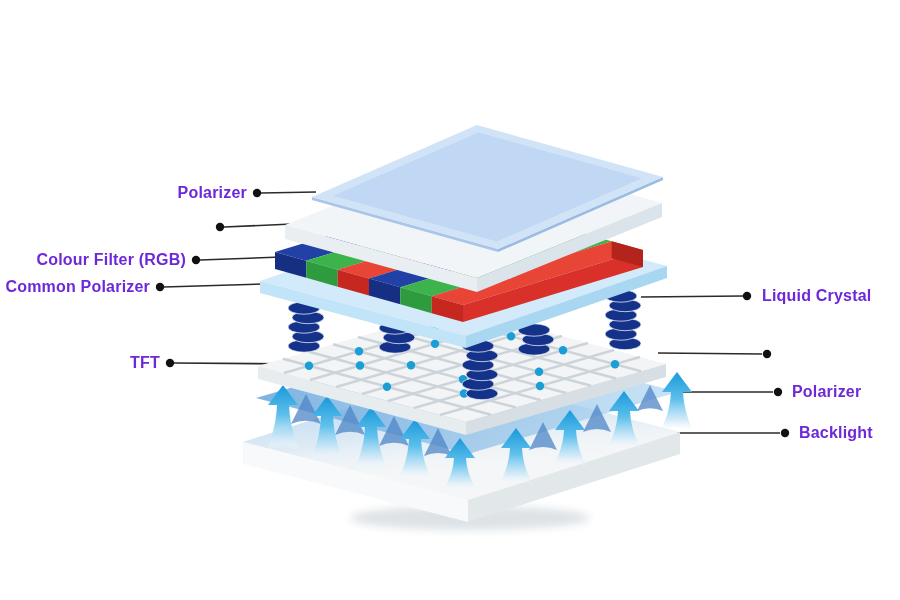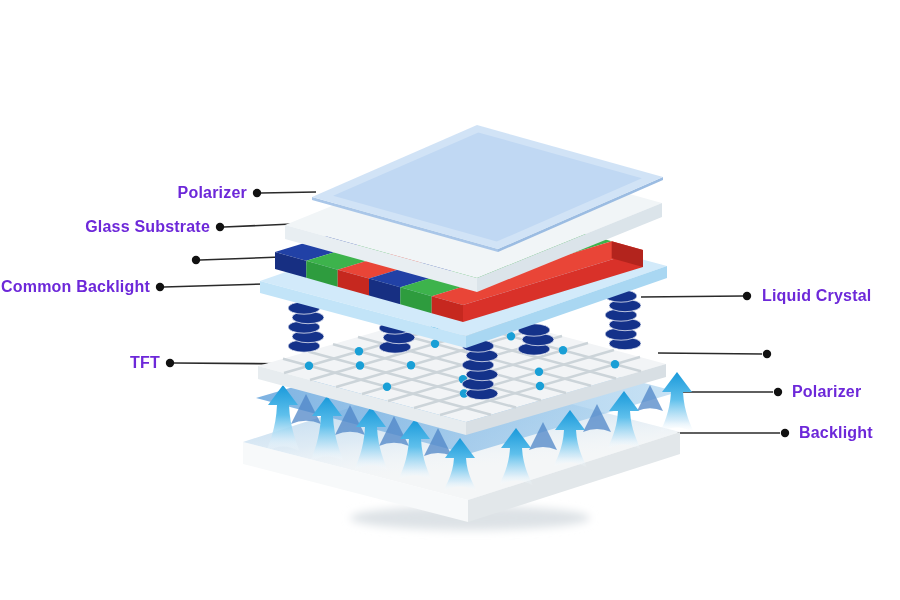--- a/index.html
+++ b/index.html
@@ -211,20 +211,20 @@
       </g>
 <g>
 <polygon points="312.0,197.0 498.0,249.0 498.0,252.0 312.0,200.0" fill="#a9c6e8"></polygon>
 <polygon points="498.0,249.0 663.0,177.0 663.0,180.0 498.0,252.0" fill="#9bbce2"></polygon>
 <polygon points="312.0,197.0 477.0,125.0 663.0,177.0 498.0,249.0" fill="#cfe2f6" opacity="0.96"></polygon>
 <polygon points="333.1,195.8 478.3,132.4 641.9,178.2 496.7,241.6" fill="#c0d8f3"></polygon>
 </g>
     </svg>
 
   <div class="lbl right-align" style="right:653px;top:182px;">Polarizer</div>
-  <div class="lbl right-align" style="right:690px;top:216px;">Glass Substrate</div>
-  <div class="lbl right-align" style="right:750px;top:276px;">Common Backlight</div>
+  <div class="lbl right-align" style="right:714px;top:249px;">Colour Filter (RGB)</div>
+  <div class="lbl right-align" style="right:750px;top:276px;">Common Polarizer</div>
   <div class="lbl right-align" style="right:740px;top:352px;text-align:right;">TFT</div>
 
   <div class="lbl" style="left:762px;top:285px;">Liquid Crystal</div>
   <div class="lbl" style="left:792px;top:381px;">Polarizer</div>
   <div class="lbl" style="left:799px;top:422px;text-align:right;">Backlight</div>
 </div>
 
 </body></html>

